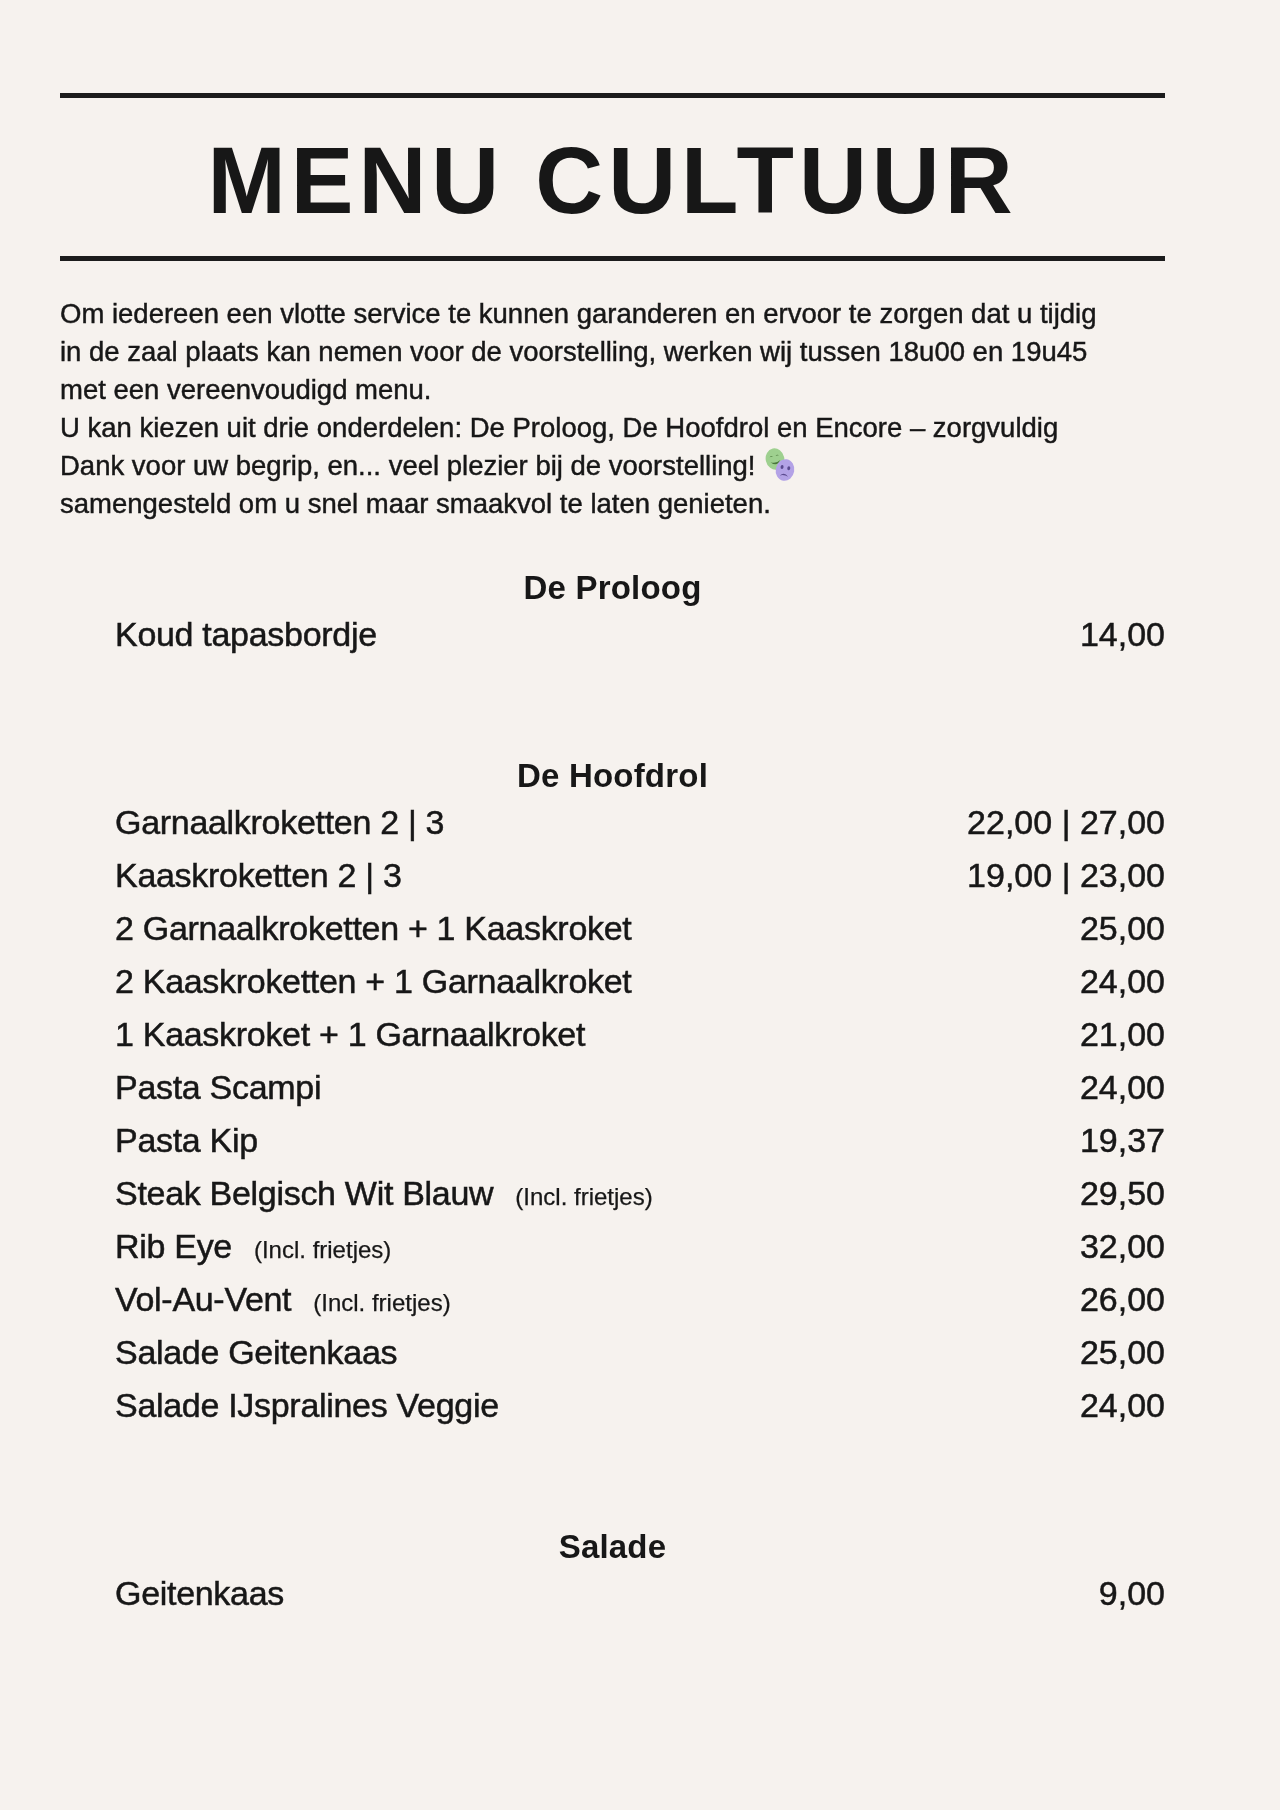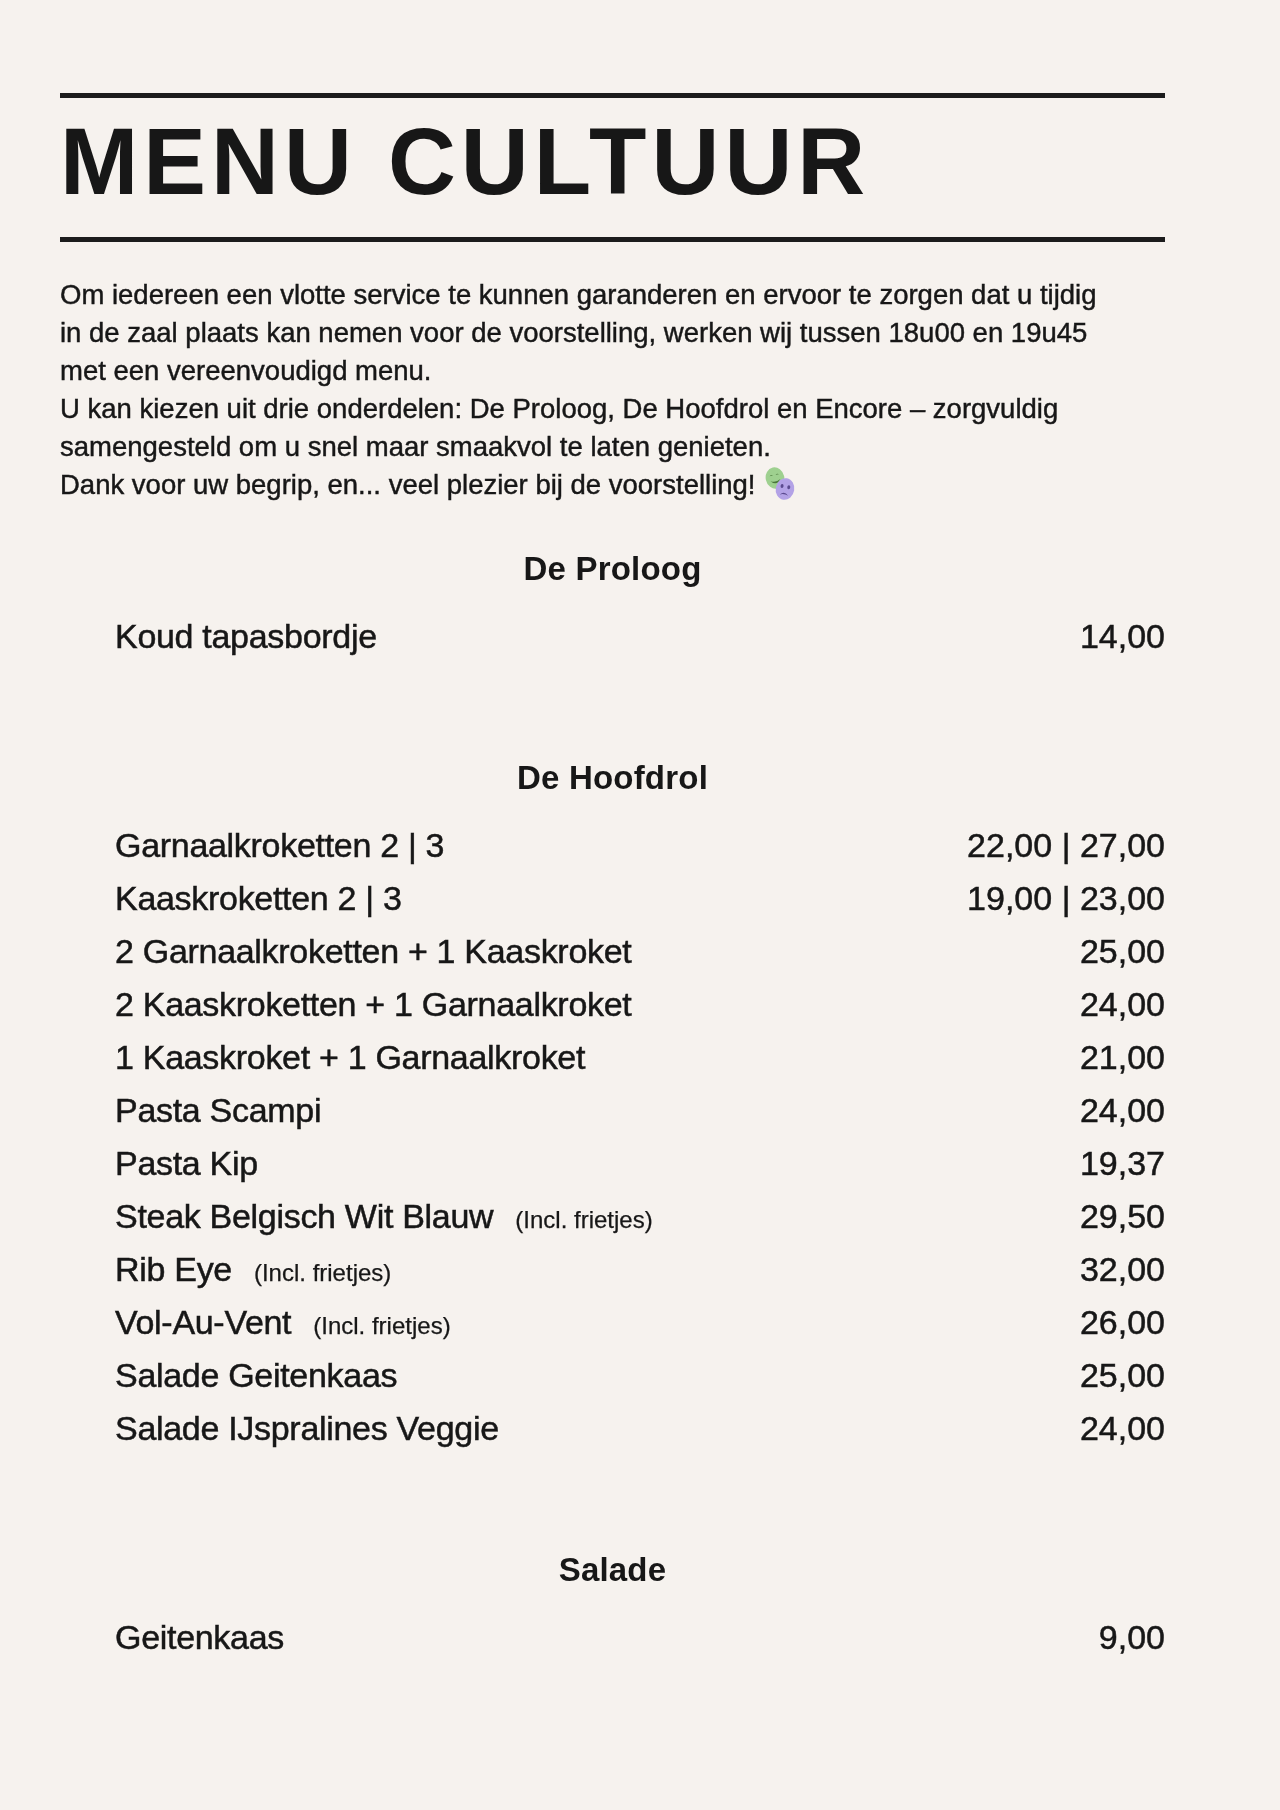--- a/index.html
+++ b/index.html
@@ -9,22 +9,22 @@
     background:#f6f2ee;
     color:#171717;
     font-family:"Liberation Sans", sans-serif;
     overflow:hidden;
   }
   .page { padding:93px 115px 0 60px; }
 
   .rule { height:0; border-top:5px solid #1c1c1c; }
 
   .title {
-    margin:5px 0 16px;
-    text-align:left;
+    margin:24px 0 16px;
+    text-align:center;
     font-size:94px;
     line-height:1.25;
     font-weight:700;
     letter-spacing:5px;
     white-space:nowrap;
   }
 
   .intro {
     margin-top:34px;
     text-align:left;
@@ -33,21 +33,21 @@
     -webkit-text-stroke:0.45px #171717;
   }
   .intro-line svg { vertical-align:-8px; margin-left:6px; }
 
   .section-title {
     text-align:center;
     font-size:33px;
     font-weight:700;
     letter-spacing:0.2px;
   }
-  .items { margin-top:22px; }
+  .items { margin-top:1px; }
   .item {
     display:flex;
     justify-content:space-between;
     align-items:center;
     padding-left:55px;
     min-height:53px;
     font-size:34px;
     -webkit-text-stroke:0.5px #171717;
     letter-spacing:-0.3px;
   }
@@ -70,37 +70,37 @@
 
   <div class="rule"></div>
   <h1 class="title">MENU CULTUUR</h1>
   <div class="rule"></div>
 
   <div class="intro">
     <div class="intro-line">Om iedereen een vlotte service te kunnen garanderen en ervoor te zorgen dat u tijdig</div>
     <div class="intro-line">in de zaal plaats kan nemen voor de voorstelling, werken wij tussen 18u00 en 19u45</div>
     <div class="intro-line">met een vereenvoudigd menu.</div>
     <div class="intro-line">U kan kiezen uit drie onderdelen: De Proloog, De Hoofdrol en Encore – zorgvuldig</div>
-    <div class="intro-line">samengesteld om u snel maar smaakvol te laten genieten.</div>
     <div class="intro-line">
       <span>Dank voor uw begrip, en... veel plezier bij de voorstelling!</span><svg width="36" height="36" viewBox="0 0 36 36" aria-hidden="true">
         <g transform="rotate(-12 13 12)">
           <ellipse cx="13" cy="12" rx="9.3" ry="10.8" fill="#9ed08f"></ellipse>
           <path d="M8.2 9.2 Q10 7.4 11.8 9.2 Q10 8.6 8.2 9.2 Z" fill="#49763a"></path>
           <path d="M14.2 9.2 Q16 7.4 17.8 9.2 Q16 8.6 14.2 9.2 Z" fill="#49763a"></path>
           <path d="M8 14.2 Q13 20.6 18 14.2 Q13 17.2 8 14.2 Z" fill="#49763a"></path>
         </g>
         <g transform="rotate(10 23 23)">
           <ellipse cx="23" cy="23" rx="9.3" ry="10.8" fill="#b3a2e6"></ellipse>
           <ellipse cx="19.6" cy="20.6" rx="1.5" ry="2" fill="#5b4a8f"></ellipse>
           <ellipse cx="26.4" cy="20.6" rx="1.5" ry="2" fill="#5b4a8f"></ellipse>
           <path d="M18.8 29.2 Q23 24.6 27.2 29.2 Q23 27.2 18.8 29.2 Z" fill="#5b4a8f"></path>
         </g>
       </svg>
     </div>
+    <div class="intro-line">samengesteld om u snel maar smaakvol te laten genieten.</div>
   </div>
 
   <section id="section-proloog">
     <h2 class="section-title">De Proloog</h2>
     <div class="items">
       <div class="item">
         <span class="item-name">Koud tapasbordje</span>
         <span class="price">14,00</span>
       </div>
     </div>

